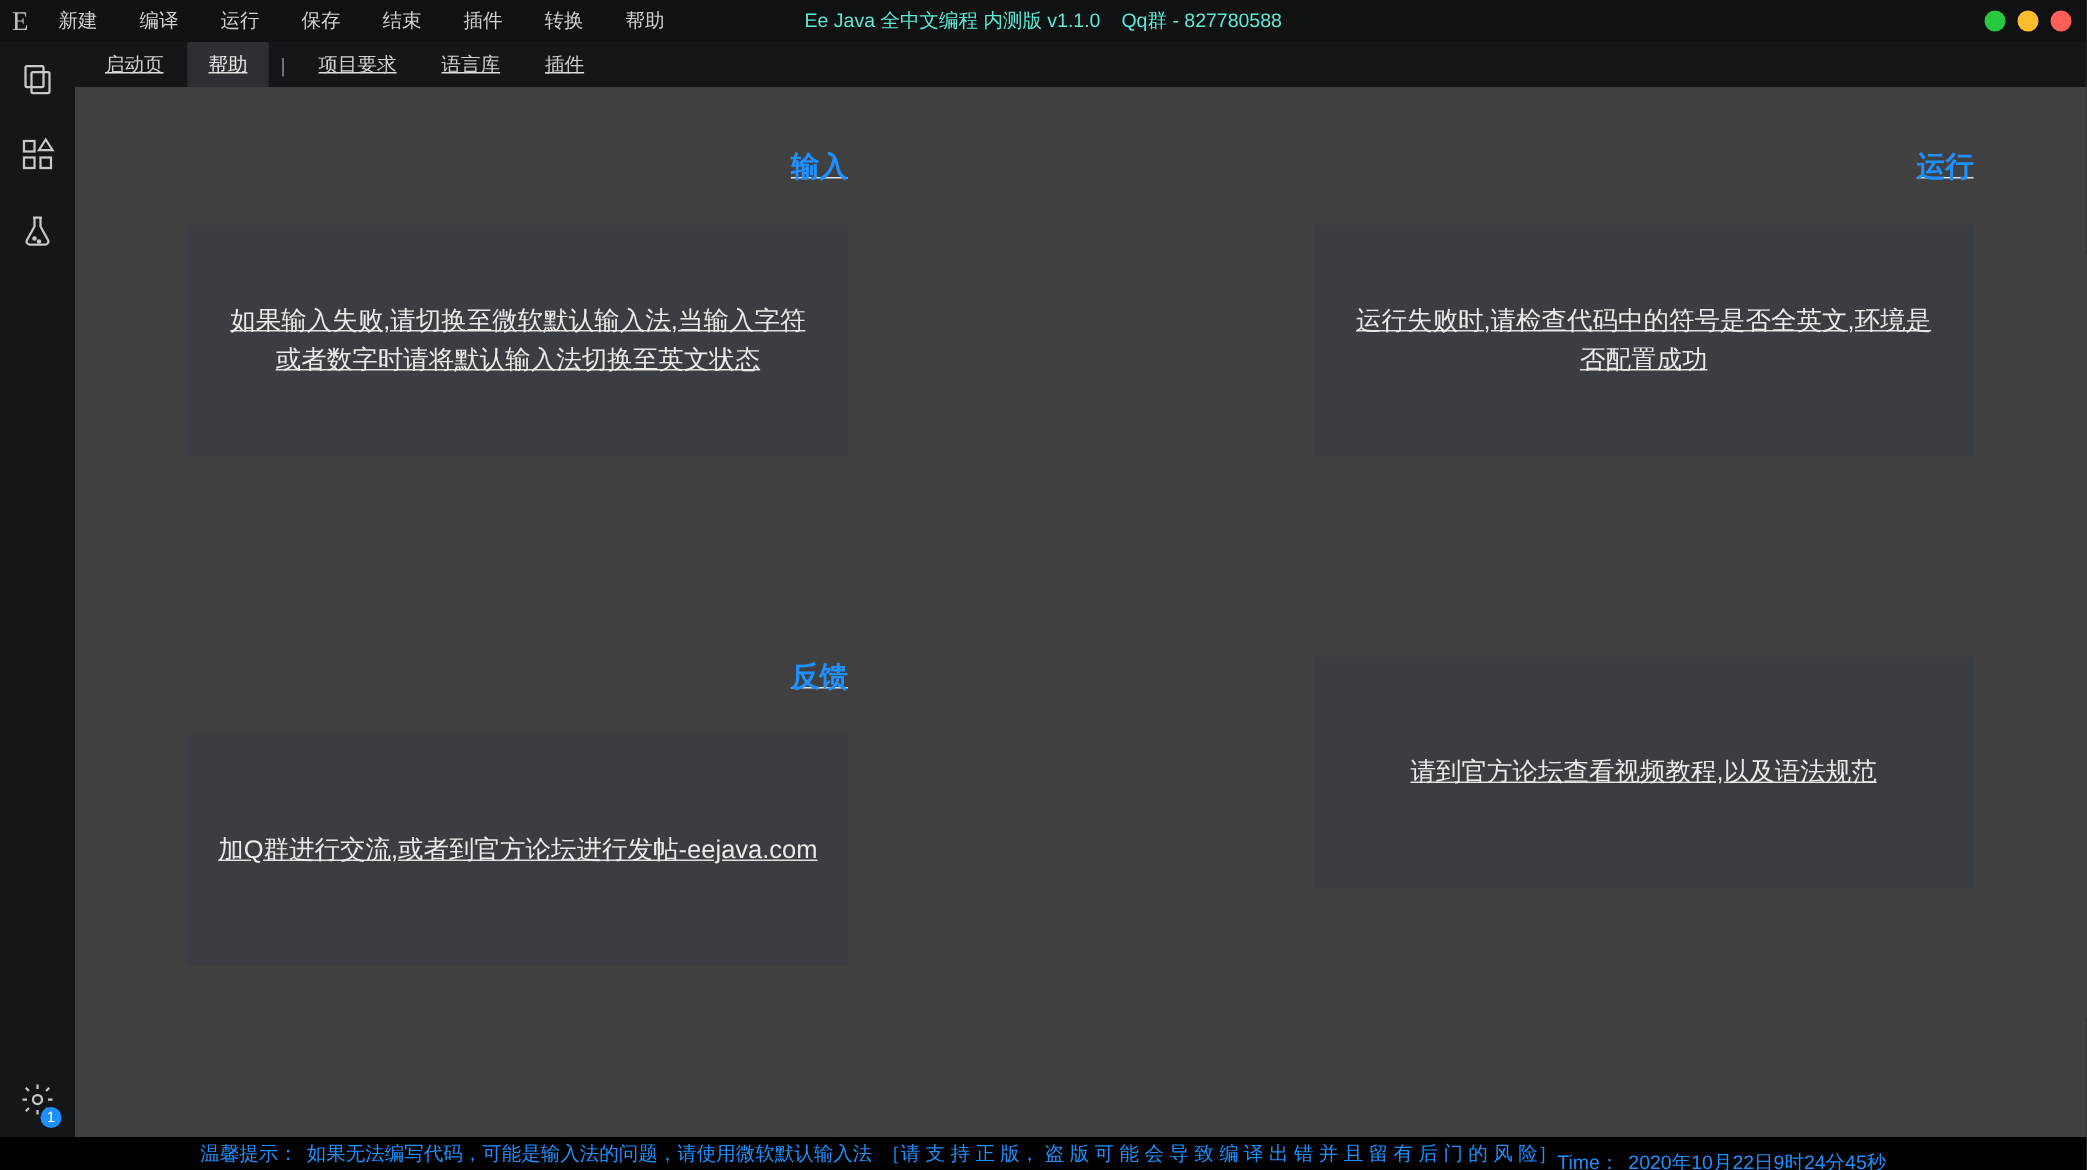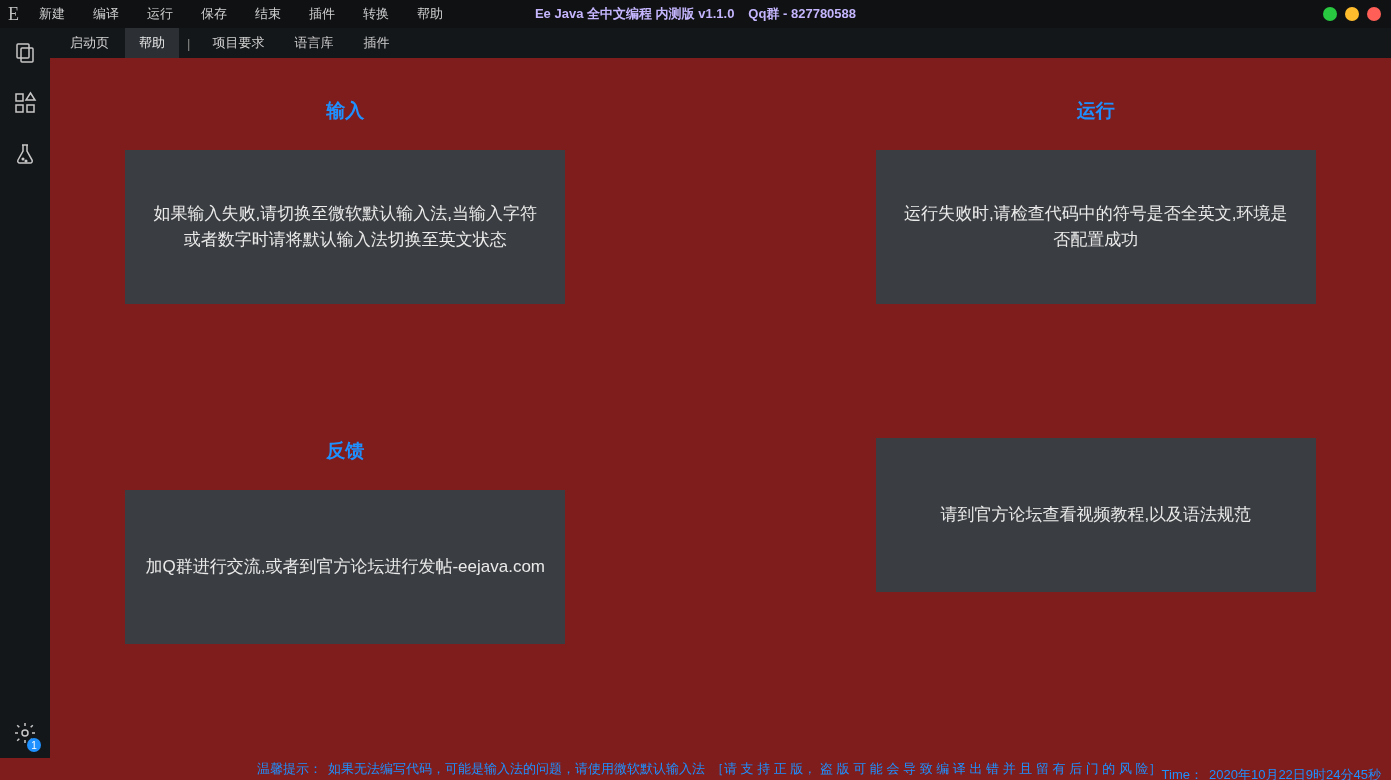--- a/index.html
+++ b/index.html
@@ -36,23 +36,22 @@
       color: #d0d0d0;
       cursor: pointer;
       font-size: 13px;
     }
     .title-center {
       position: absolute;
       left: 50%;
       transform: translateX(-50%);
       display: flex;
       gap: 14px;
-      color: #c4b5fd;
-      font-size: 13px;
-      font-weight: bold;
+      color: #5eead4;
+      font-size: 13px;
     }
     .traffic-lights {
       position: absolute;
       right: 10px;
       display: flex;
       gap: 8px;
     }
     .traffic-light {
       width: 14px; height: 14px; border-radius: 50%;
     }
@@ -86,21 +85,22 @@
       font-size: 10px;
       width: 14px; height: 14px;
       border-radius: 50%;
       display: flex; align-items: center; justify-content: center;
       right: -4px; bottom: -4px;
     }
     .main {
       flex: 1;
       display: flex;
       flex-direction: column;
-      background: #7f1d1d;
+      background: #404040;
+      text-decoration: underline;
     }
     .tabs-row {
       height: 30px;
       background: #14171a;
       display: flex;
       align-items: center;
       gap: 2px;
       padding-left: 6px;
       font-size: 13px;
     }
@@ -122,41 +122,41 @@
       grid-template-rows: 1fr 1fr;
       gap: 60px 280px;
       justify-items: center;
       align-content: start;
     }
     .card-wrap { width: 440px; }
     .card-title {
       color: #1e90ff;
       font-size: 19px;
       font-weight: bold;
-      text-align: center;
+      text-align: right;
       margin-bottom: 26px;
     }
     .card-body {
       background: #3a3d41;
       height: 154px;
       display: flex;
       align-items: center;
       justify-content: center;
       padding: 14px 20px;
       text-align: center;
       font-size: 17px;
       line-height: 1.55;
       color: #eaeaea;
     }
     .statusbar {
       height: 22px;
-      background: #7f1d1d;
-      display: flex;
-      align-items: center;
-      justify-content: flex-end;
+      background: #000000;
+      display: flex;
+      align-items: center;
+      justify-content: center;
       padding: 0 10px;
       font-size: 13px;
       color: #1e90ff;
     }
     .status-left { display: flex; gap: 6px; }
     .status-right { display: flex; gap: 6px; margin-top: 12px; }
   </style>
 </head>
 <body>
 

